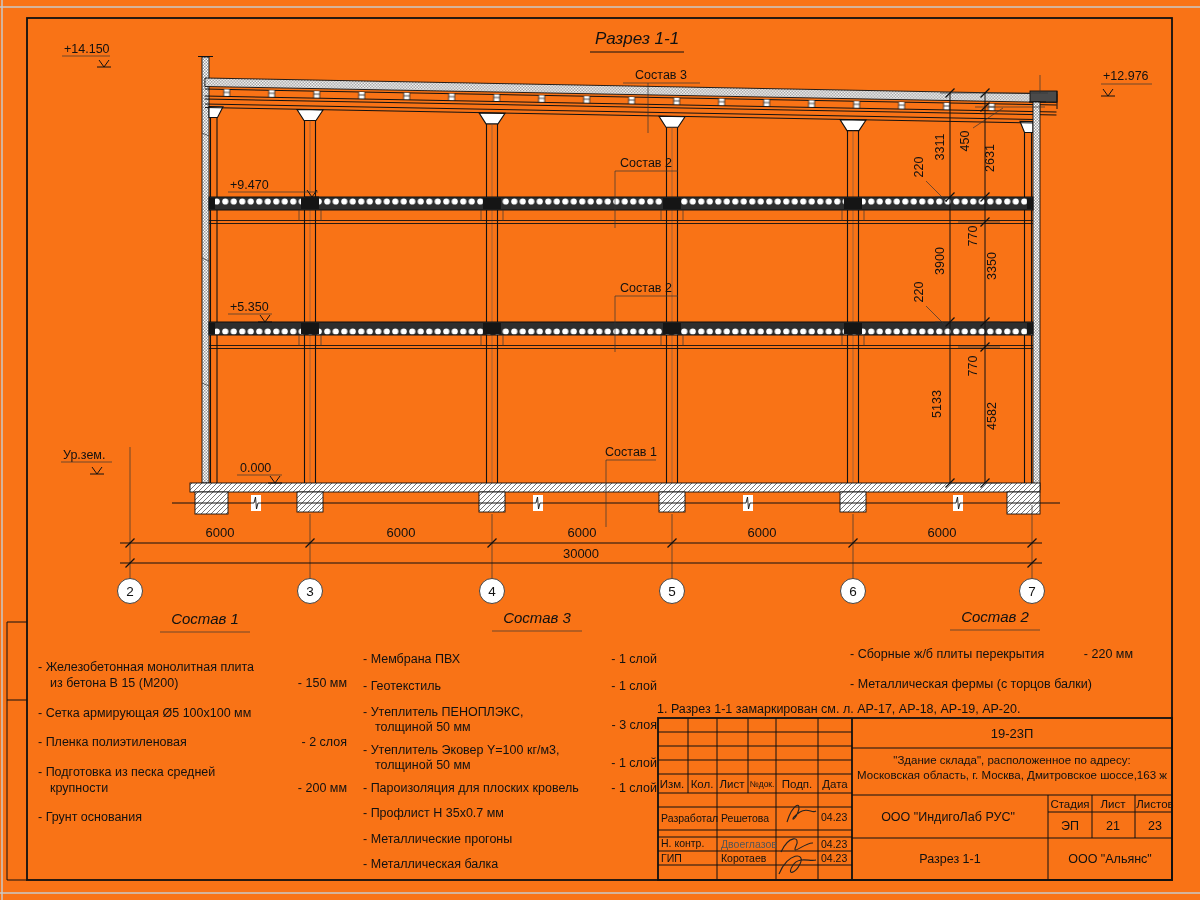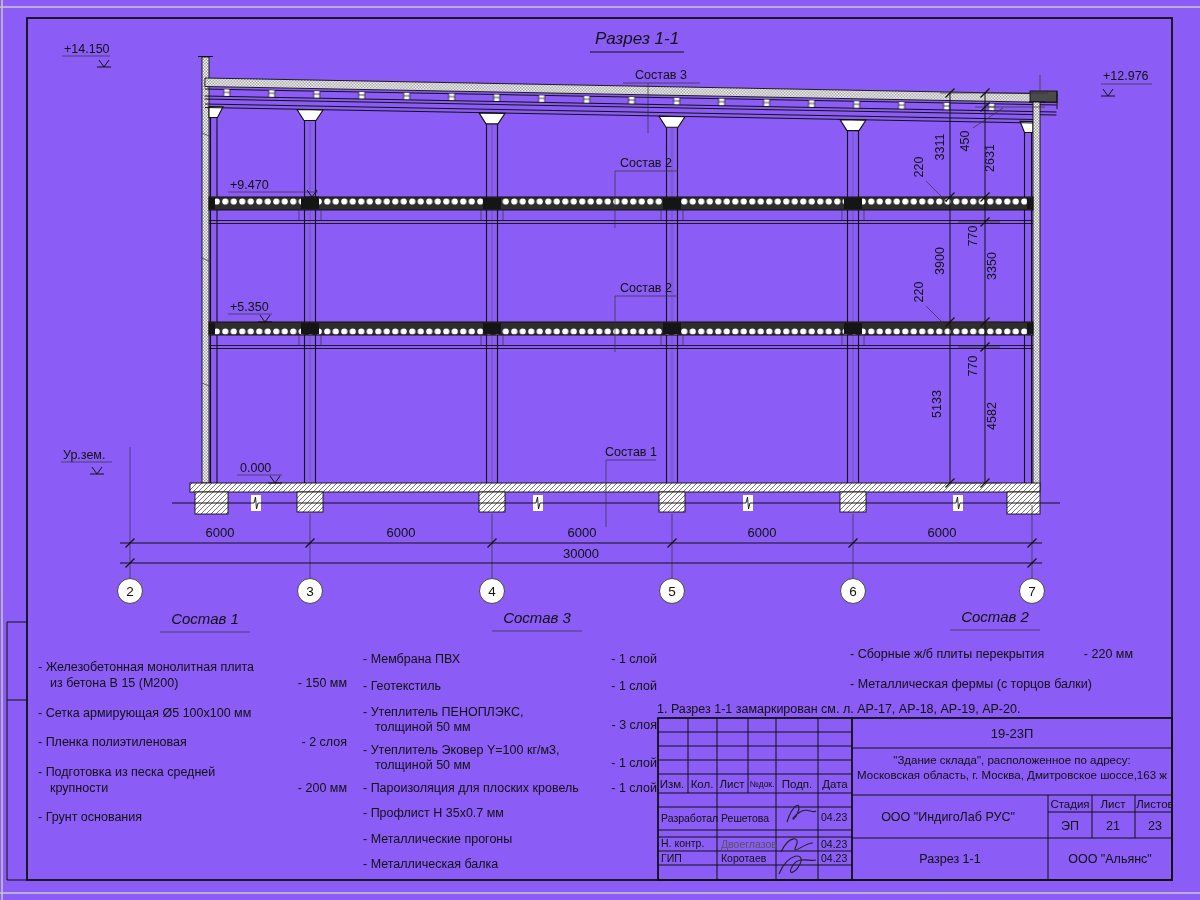--- a/index.html
+++ b/index.html
@@ -1,16 +1,16 @@
 <!DOCTYPE html>
 <html><head>
 <meta charset="utf-8">
 <style>
   html,body{margin:0;padding:0;background:#fff;}
-  .sheet{width:1200px;height:900px;position:relative;background:#8b5cf6;font-family:"Liberation Sans",sans-serif;}
+  .sheet{width:1200px;height:900px;position:relative;background:#f97316;font-family:"Liberation Sans",sans-serif;}
   svg text{font-family:"Liberation Sans",sans-serif;fill:#111;}
   .t-title{font-size:17px;font-style:italic;}
   .t-legend-title{font-size:15px;font-style:italic;}
   .t-item{font-size:12.5px;}
   .t-dim{font-size:13px;}
   .t-dimv{font-size:12.5px;}
   .t-elev{font-size:12.5px;}
   .t-axis{font-size:13.5px;}
   .t-call{font-size:12.5px;}
   .t-note{font-size:12.5px;}

